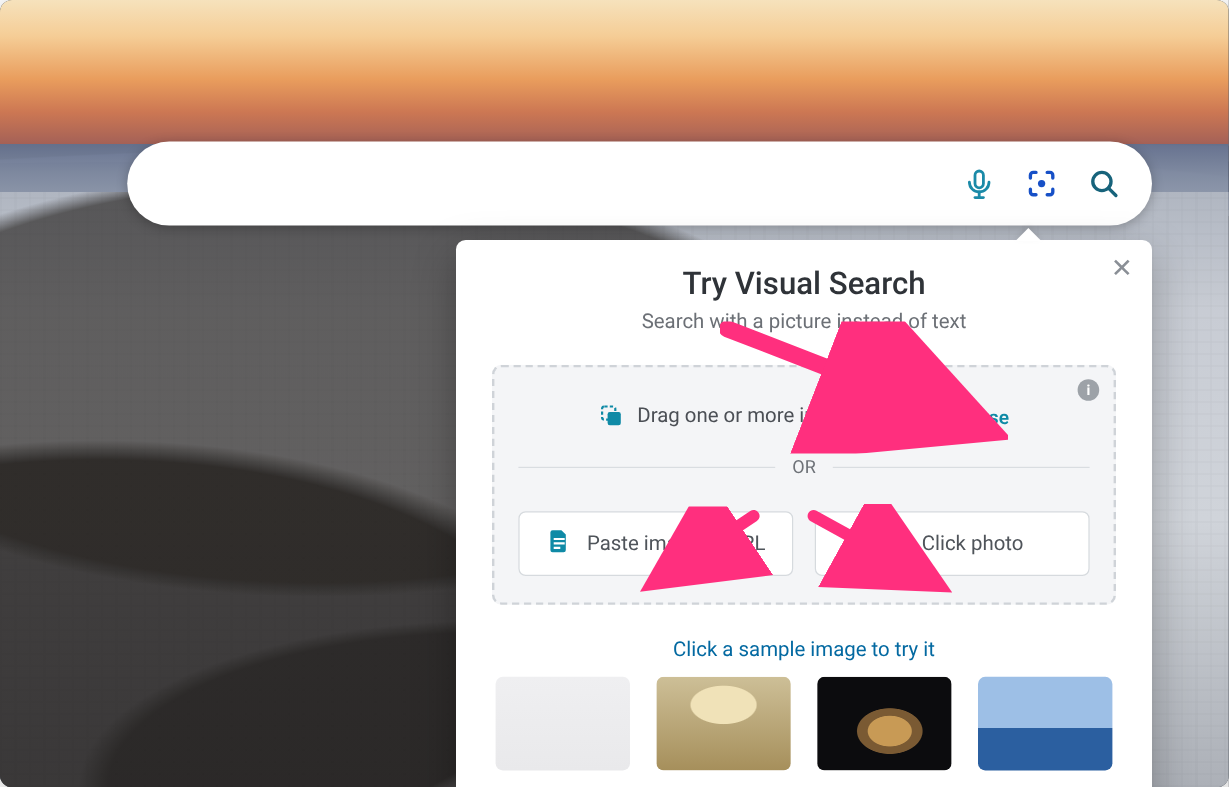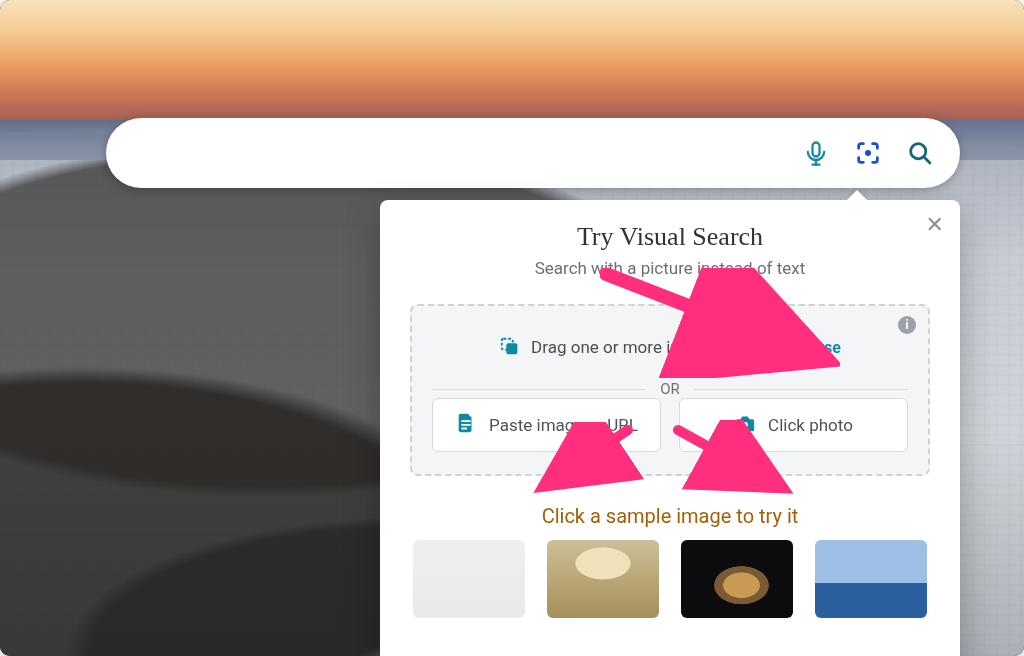--- a/index.html
+++ b/index.html
@@ -97,21 +97,21 @@
     border-left:11px solid transparent;
     border-right:11px solid transparent;
     border-bottom:11px solid #fff;
     filter: drop-shadow(0 -2px 2px rgba(0,0,0,.08));
   }
   .panel .close {
     position:absolute; top:14px; right:16px;
     color:#8a8f96; cursor:pointer; font-size:22px; line-height:1;
   }
   .panel h2 {
-    text-align:center; font-weight:500; font-size:26px; color:#2f3338;font-family:Liberation Serif, serif;
+    text-align:center; font-weight:500; font-size:26px; color:#2f3338;
   }
   .panel .sub {
     text-align:center; color:#6c7076; font-size:17px; margin-top:6px;
   }
   .dropzone {
     margin-top:26px;
     border:2px dashed #cfd3d8;
     border-radius:8px;
     background:#f4f5f7;
     padding:18px 20px 22px 20px;
@@ -124,35 +124,35 @@
     font-size:12px;font-weight:700;
   }
   .drag-row { display:flex; align-items:center; justify-content:center; gap:10px; padding:12px 0 6px 0; }
   .drag-row .txt { color:#4b4f55; font-size:17px; }
   .drag-row .browse { color:#0f8aa6; font-weight:600; cursor:pointer; }
   .drag-row .badge {
     width:22px;height:22px; position:relative;
   }
   .drag-row .badge svg{width:22px;height:22px;}
 
-  .or-row { display:flex; align-items:center; gap:14px; margin:16px 0 0 0; }
+  .or-row { display:flex; align-items:center; gap:14px; margin:16px 0 28px 0; }
   .or-row .line{ flex:1; height:1px; background:#d9dde1; }
   .or-row .or { color:#6e7278; font-size:15px; }
 
   .btn-row { display:flex; gap:18px; }
   .opt-btn {
     flex:1; background:#fff; border:1px solid #d6dade; border-radius:6px;
     height:54px; display:flex; align-items:center; justify-content:center;
     gap:12px; color:#4f545a; font-size:17px; cursor:pointer;
   }
   .opt-btn svg{width:22px;height:22px;}
   .opt-btn .paste-ic{color:#0f8aa6;}
   .opt-btn .cam-ic{color:#0f8aa6;}
 
-  .samples-title{ text-align:center; color:#a16207; font-size:20px; margin:28px 0 12px 0;}
+  .samples-title{ text-align:center; color:#0369a1; font-size:17px; margin:28px 0 12px 0;}
   .samples{ display:flex; gap:22px; justify-content:center; padding-bottom:8px;}
   .thumb{ width:112px; height:78px; border-radius:6px; background:#ccc; overflow:hidden; cursor:pointer;}
   .t1{ background:linear-gradient(#efeff1,#e9e9eb);}
   .t2{ background:
         radial-gradient(60% 50% at 50% 30%, #f0e2b8 0 40%, transparent 42%),
         linear-gradient(#cdbf97,#a68f5b);}
   .t3{ background:
         radial-gradient(40% 40% at 54% 58%, #c89a55 0 40%, #7a5a33 42% 60%, transparent 62%),
         #0c0c0e;}
   .t4{ background:linear-gradient(#9dbfe6 0 55%, #2b5fa0 55% 100%);}

